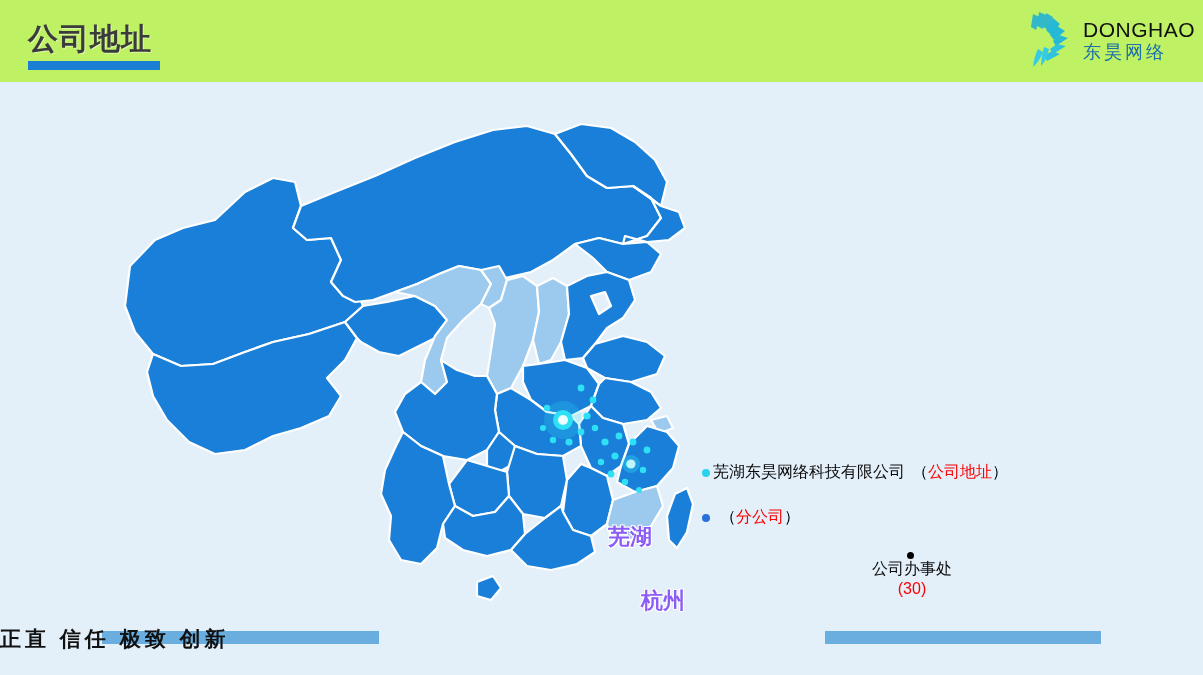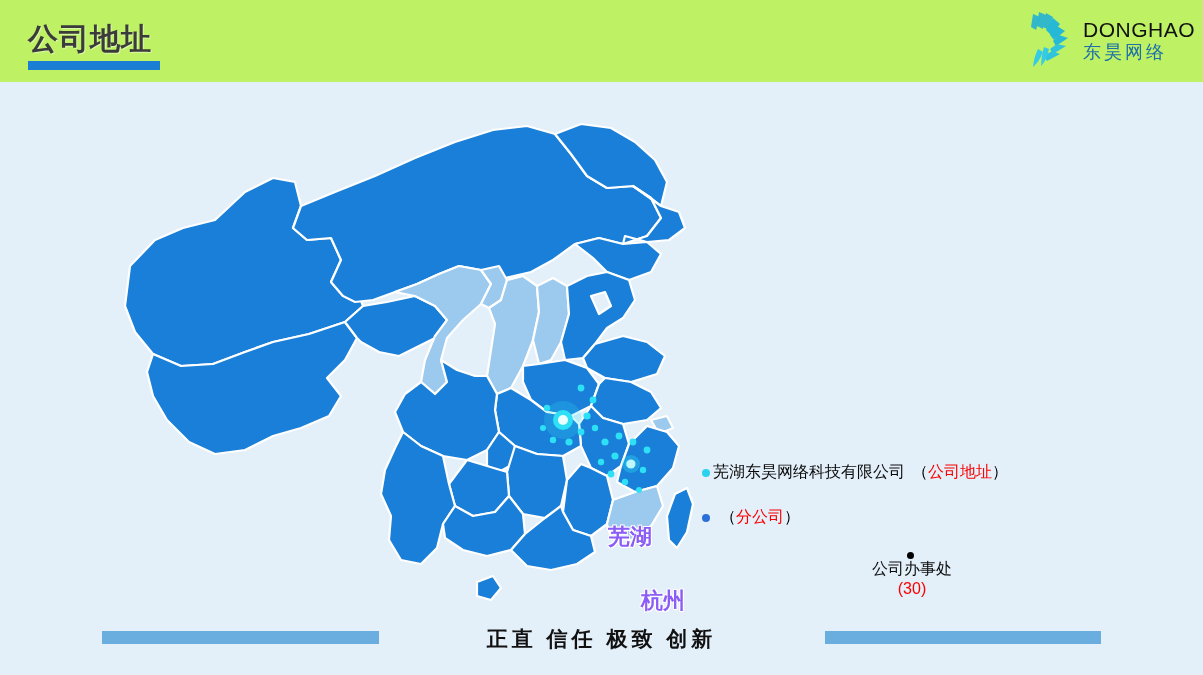--- a/index.html
+++ b/index.html
@@ -63,21 +63,21 @@
   .b-black { background:#000; width:7px; height:7px; }
   .paren { color:#000; }
   .red { color:#fb0000; }
   .legend-gap { display:inline-block; width:7px; }
 
   
   .footer-bar { position:absolute; height:13px; background:#6aaee0; top:631px; }
   #footer-bar-left { left:102px; width:277px; }
   #footer-bar-right { left:825px; width:276px; }
   .slogan {
-    position:absolute; top:625px; left:0; width:1203px; text-align:center;
+    position:absolute; top:625px; left:0; width:1203px; 
     font-size:21px; font-weight:bold; color:#111; letter-spacing:4px;
   }
 </style>
 </head>
 <body>
 
 <div class="header">
   <div class="title-wrap">
     <div class="page-title">公司地址</div>
     <div class="title-underline"></div>

